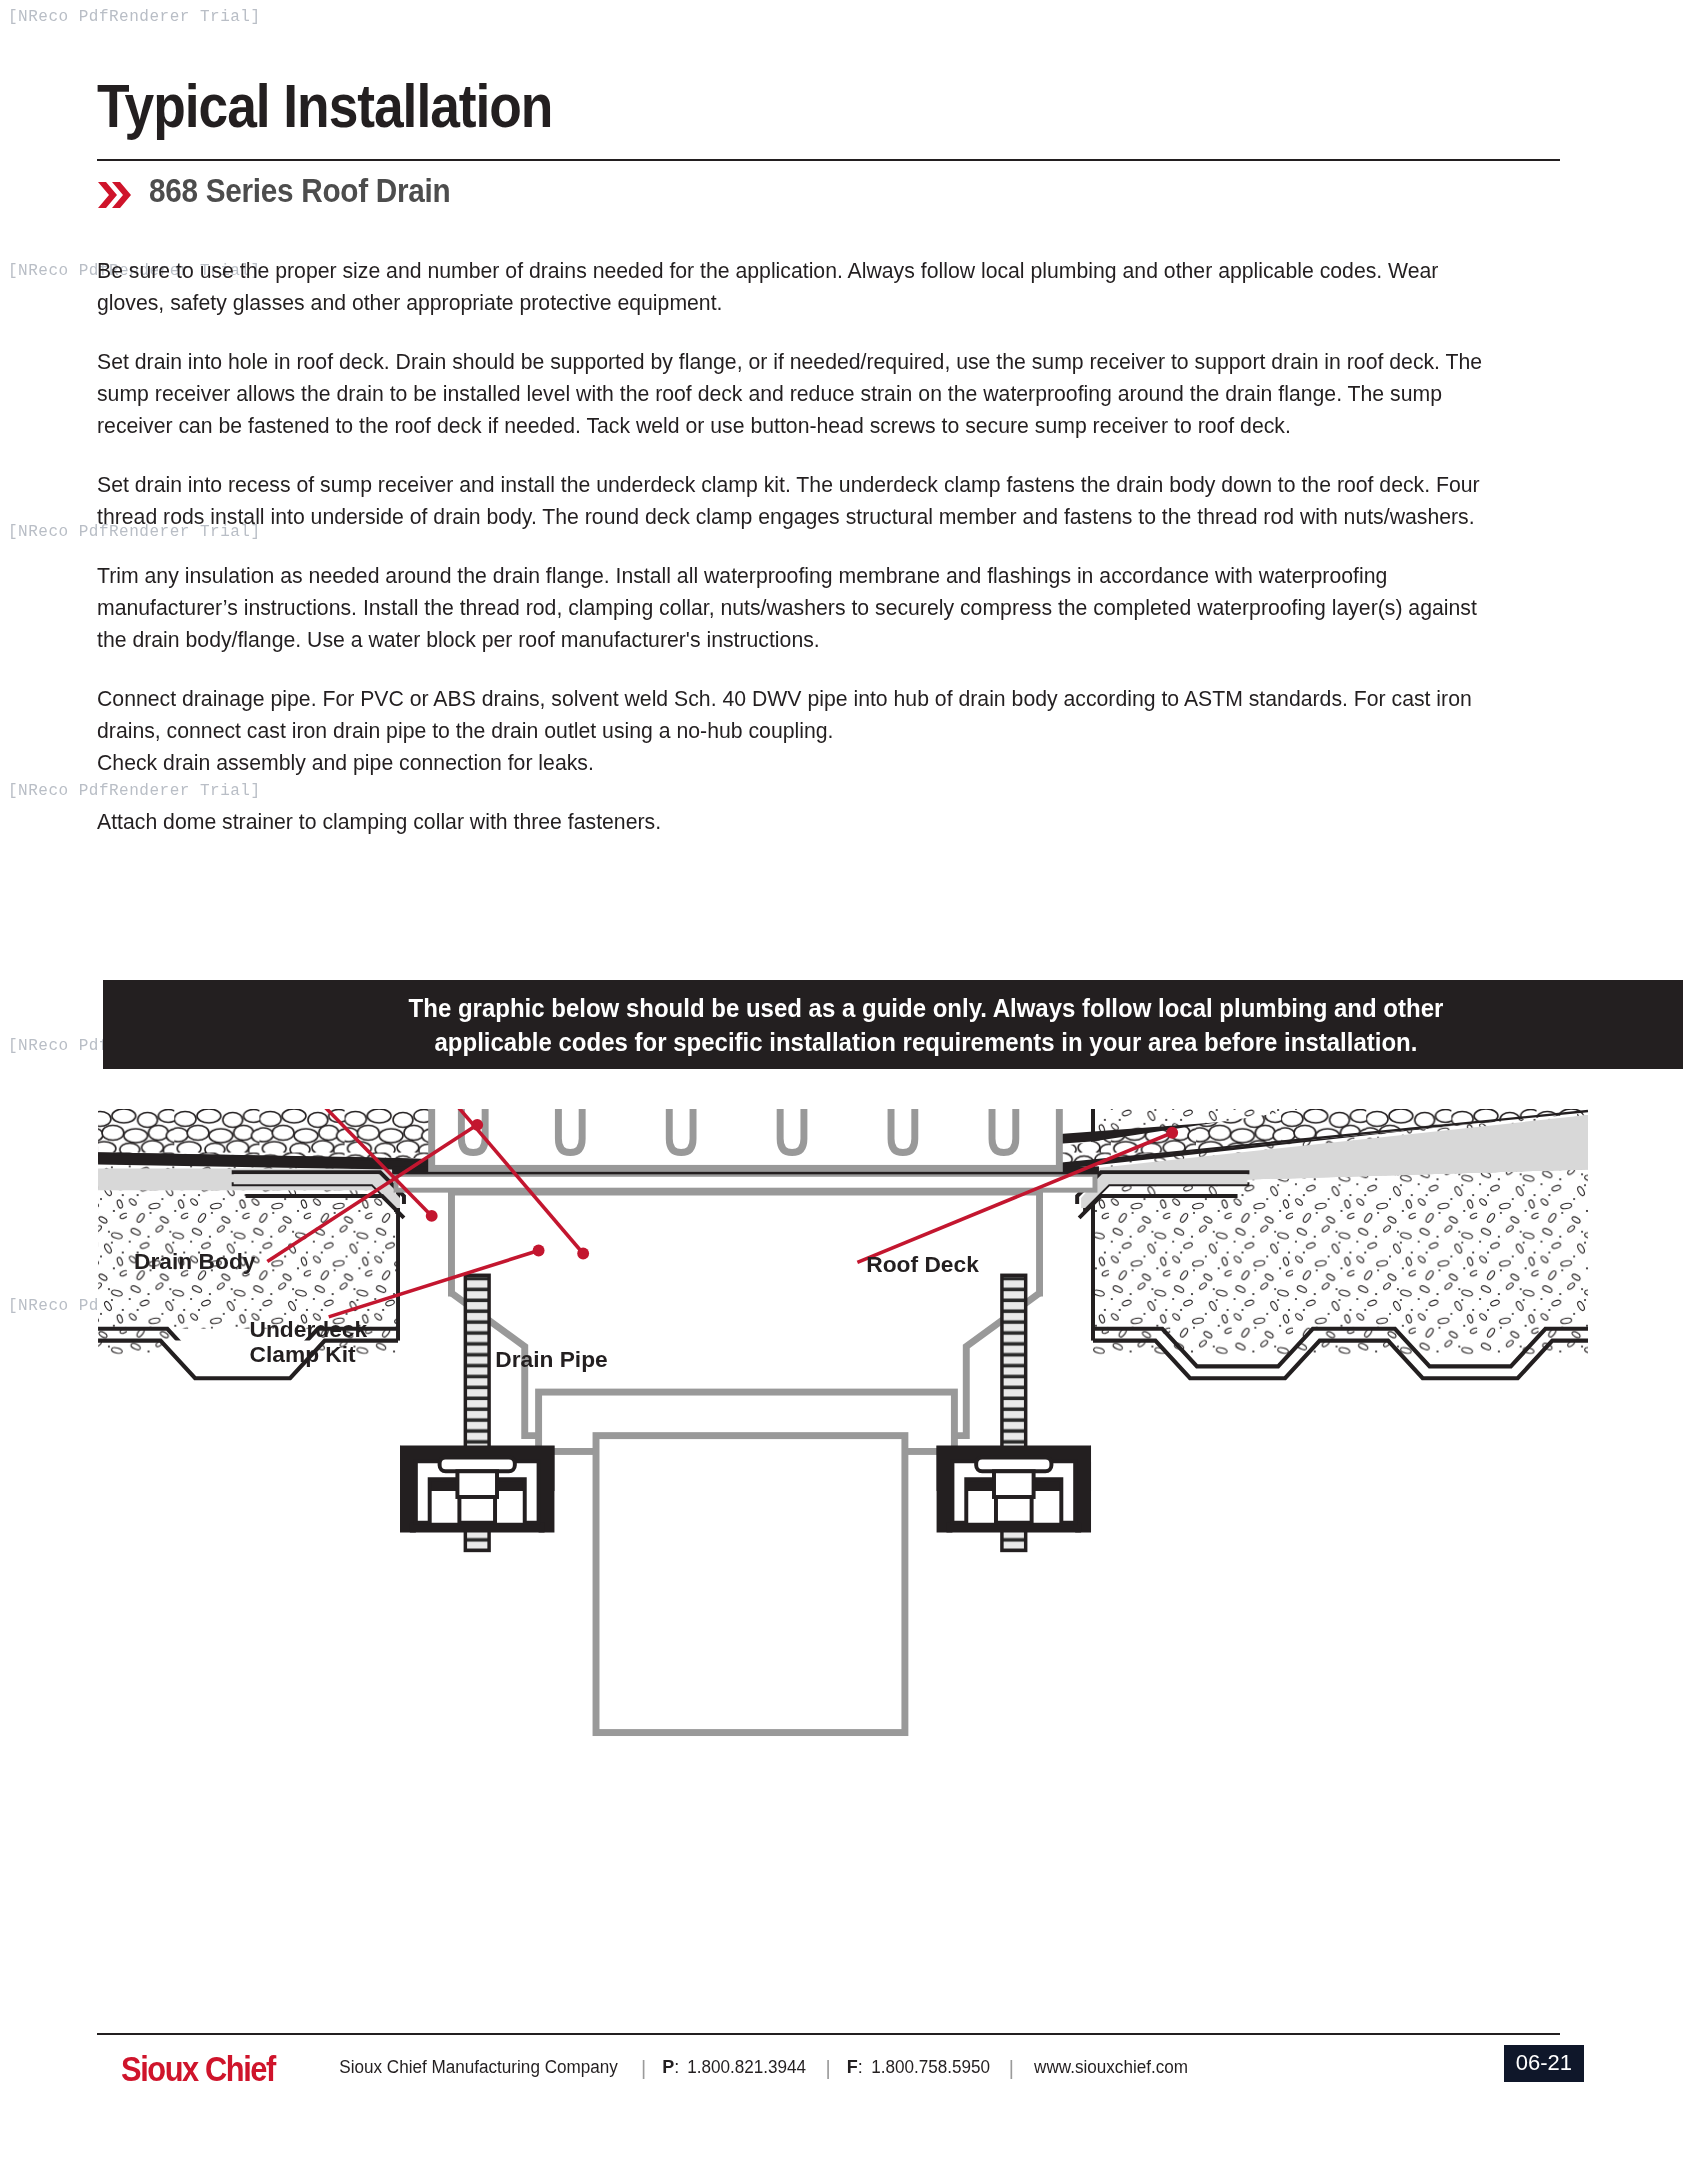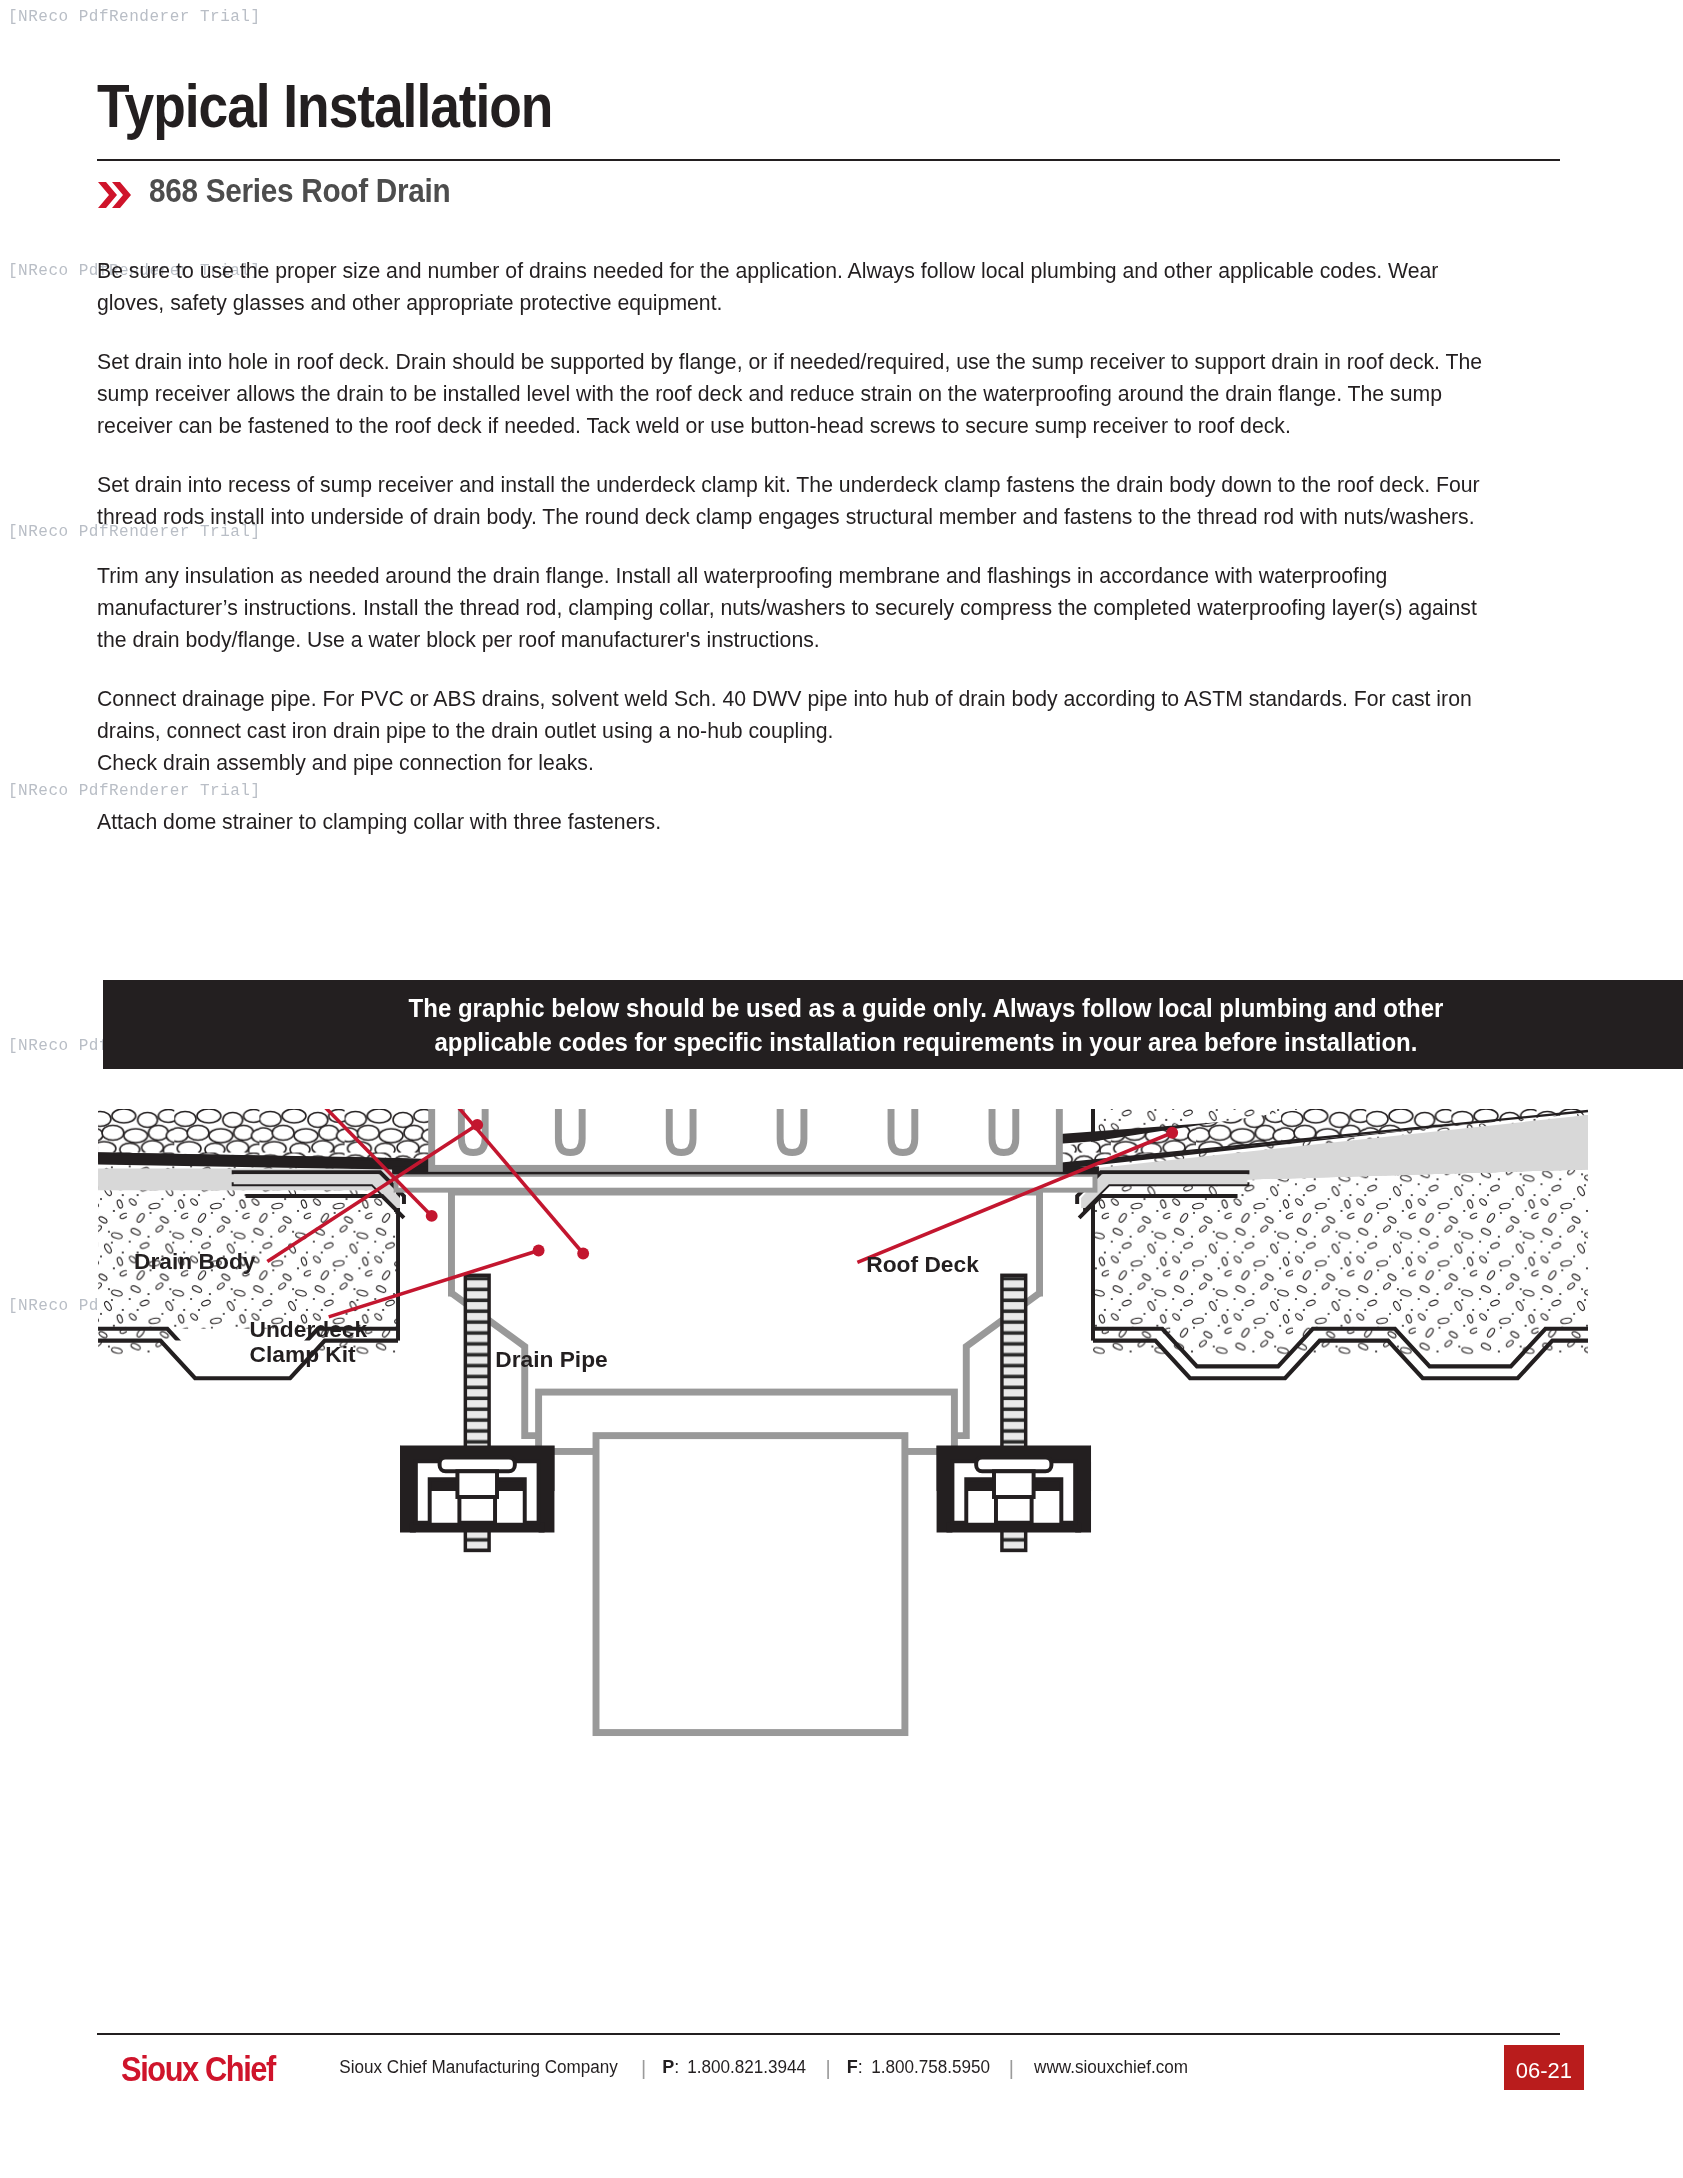--- a/index.html
+++ b/index.html
@@ -73,22 +73,22 @@
     font-size:35px;font-weight:bold;color:#cf142b;letter-spacing:-1.6px;
     transform:scaleX(.88);transform-origin:left center;white-space:nowrap;
     margin-right:36px;
   }
   .fmeta{display:flex;align-items:flex-start;font-size:18px;color:#231f20;white-space:nowrap;}
   .fmeta .sep{color:#9a9a9a;margin:0 16px;font-size:20px;}
   .fmeta b{font-weight:bold;}
   .fmeta .it{transform:scaleX(.95);display:inline-block;}
   .pagebadge{
     position:absolute;right:0;top:4px;
-    background:#b91c1c;color:#ffffff;font-size:22px;
-    padding:13px 12px 6px 12px;letter-spacing:0px;
+    background:#0f172a;color:#ffffff;font-size:22px;
+    padding:5px 12px 6px 12px;letter-spacing:0px;
   }
 </style>
 </head>
 <body>
 
 <div class="page">
 
   <div id="watermarks">
       <div class="wm" style="left: 8px; top: 8px;">[NReco PdfRenderer Trial]</div>
       <div class="wm" style="left: 8px; top: 262px;">[NReco PdfRenderer Trial]</div>

